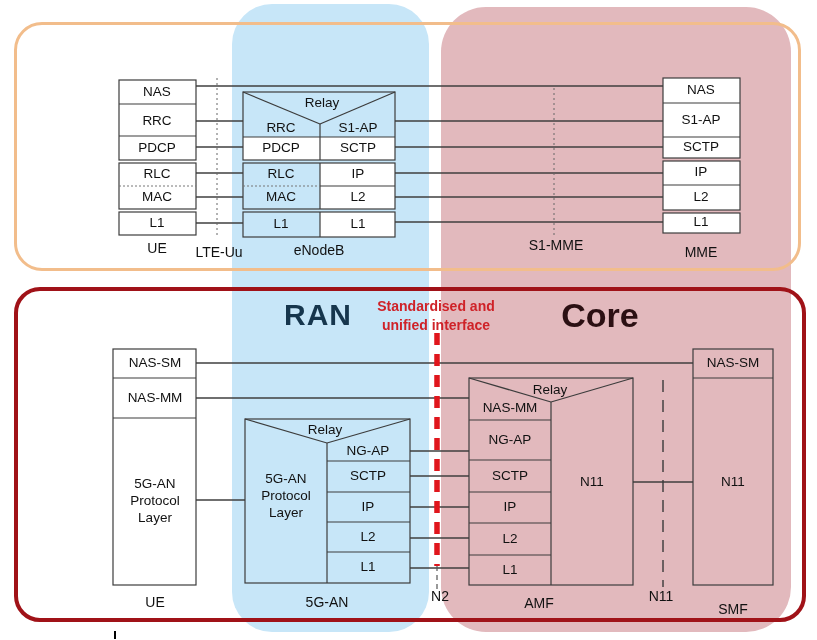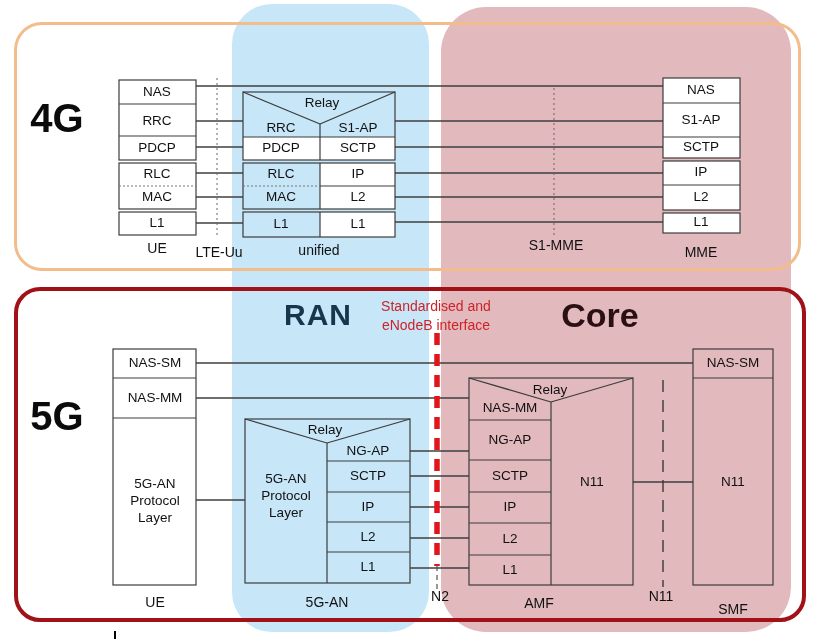--- a/index.html
+++ b/index.html
@@ -11,21 +11,21 @@
   .frame{position:absolute;background:transparent;}
   #frame-4g{left:14px;top:22px;width:781px;height:243px;border:3px solid #F2BD8B;border-radius:28px;}
   #frame-5g{left:14px;top:287px;width:784px;height:327px;border:4px solid #A01218;border-radius:26px;}
   svg{position:absolute;left:0;top:0;pointer-events:none;}
   .lbl{position:absolute;transform:translate(-50%,-50%);font-size:13.5px;white-space:nowrap;
        color:#111;text-align:center;line-height:1.15;}
   .node-lbl{font-size:14px;}
   .big{font-size:40px;font-weight:bold;color:#0b0b0b;}
   .ran-title{font-size:30px;font-weight:bold;letter-spacing:1px;color:#16364D;}
   .core-title{font-size:34px;font-weight:bold;color:#2B1013;}
-  .note{font-size:14px;font-weight:normal;color:#CF2228;}
+  .note{font-size:14px;font-weight:bold;color:#CF2228;}
   .stack3 span{display:block;line-height:17px;}
   #stray{position:absolute;left:114px;top:631px;width:2px;height:8px;background:#000;}
 </style>
 </head>
 <body>
 
 <div id="stage">
 
   <div class="band" id="band-ran"></div>
   <div class="band" id="band-core"></div>
@@ -133,47 +133,45 @@
 
     <g>
       <line x1="217" y1="78" x2="217" y2="238" stroke="#666" stroke-width="1" stroke-dasharray="2 3"></line>
       <line x1="554" y1="88" x2="554" y2="238" stroke="#666" stroke-width="1" stroke-dasharray="2 3"></line>
       <line x1="663" y1="380" x2="663" y2="587" stroke="#3a3a3a" stroke-width="1.4" stroke-dasharray="12 8"></line>
       <line x1="437" y1="566" x2="437" y2="589" stroke="#555" stroke-width="1.2" stroke-dasharray="5 4"></line>
       <line x1="437" y1="333" x2="437" y2="566" stroke="#E0161C" stroke-width="5.5" stroke-dasharray="12 9"></line>
     </g>
   </svg>
 
-  <div class="lbl big" style="left:57px;top:118px">4G</div>
-  <div class="lbl big" style="left:57px;top:416px">5G</div>
   <div class="lbl ran-title" style="left:318px;top:315px">RAN</div>
   <div class="lbl core-title" style="left:600px;top:316px">Core</div>
   <div class="lbl note" style="left:436px;top:306px">Standardised and</div>
-  <div class="lbl note" style="left:436px;top:325px">eNodeB interface</div>
+  <div class="lbl note" style="left:436px;top:325px">unified interface</div>
 
   <div class="lbl" style="left:157px;top:92px">NAS</div>
   <div class="lbl" style="left:157px;top:121px">RRC</div>
   <div class="lbl" style="left:157px;top:148px">PDCP</div>
   <div class="lbl" style="left:157px;top:174px">RLC</div>
   <div class="lbl" style="left:157px;top:197px">MAC</div>
   <div class="lbl" style="left:157px;top:223px">L1</div>
   <div class="lbl node-lbl" style="left:157px;top:248px">UE</div>
 
   <div class="lbl" style="left:322px;top:103px">Relay</div>
   <div class="lbl" style="left:281px;top:128px">RRC</div>
   <div class="lbl" style="left:358px;top:128px">S1-AP</div>
   <div class="lbl" style="left:281px;top:148px">PDCP</div>
   <div class="lbl" style="left:358px;top:148px">SCTP</div>
   <div class="lbl" style="left:281px;top:174px">RLC</div>
   <div class="lbl" style="left:358px;top:174px">IP</div>
   <div class="lbl" style="left:281px;top:197px">MAC</div>
   <div class="lbl" style="left:358px;top:197px">L2</div>
   <div class="lbl" style="left:281px;top:224px">L1</div>
   <div class="lbl" style="left:358px;top:224px">L1</div>
-  <div class="lbl node-lbl" style="left:319px;top:250px">unified</div>
+  <div class="lbl node-lbl" style="left:319px;top:250px">eNodeB</div>
 
   <div class="lbl" style="left:701px;top:90px">NAS</div>
   <div class="lbl" style="left:701px;top:120px">S1-AP</div>
   <div class="lbl" style="left:701px;top:147px">SCTP</div>
   <div class="lbl" style="left:701px;top:172px">IP</div>
   <div class="lbl" style="left:701px;top:197px">L2</div>
   <div class="lbl" style="left:701px;top:222px">L1</div>
   <div class="lbl node-lbl" style="left:701px;top:252px">MME</div>
 
   <div class="lbl node-lbl" style="left:219px;top:252px">LTE-Uu</div>

